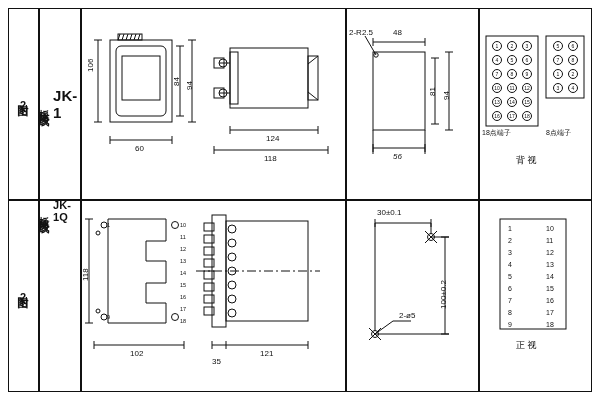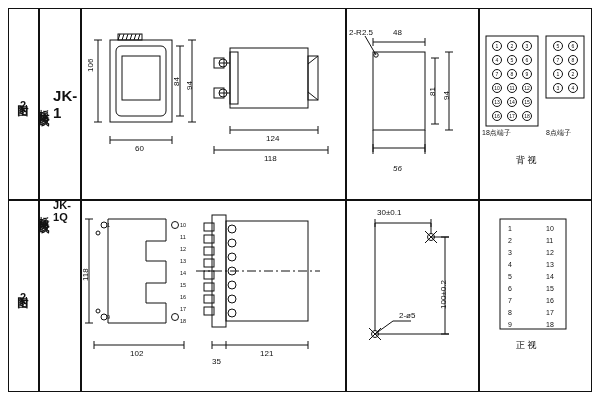--- a/index.html
+++ b/index.html
@@ -135,21 +135,21 @@
         <line x1="80" y1="136" x2="80" y2="144"></line>
 
         <line x1="28" y1="122" x2="28" y2="146"></line>
         <line x1="80" y1="122" x2="80" y2="146"></line>
       </g>
     </svg>
     <div class="lbl" style="left:4px;top:20px;">2-R2.5</div>
     <div class="lbl" style="left:48px;top:20px;">48</div>
     <div class="lbl" style="left:83px;top:88px;transform:rotate(-90deg);transform-origin:left top;">81</div>
     <div class="lbl" style="left:97px;top:92px;transform:rotate(-90deg);transform-origin:left top;">94</div>
-    <div class="lbl" style="left:48px;top:156px;font-style:italic;">56</div>
+    <div class="lbl" style="left:48px;top:144px;font-style:italic;">56</div>
   </div>
 
   <div class="cell" style="left:478px;top:8px;width:114px;height:191px;">
     <svg width="114" height="191">
       <g stroke="#111" fill="none" stroke-width="1">
         <rect x="8" y="28" width="52" height="90"></rect>
         <rect x="68" y="28" width="38" height="62"></rect>
 
         <circle cx="19" cy="38" r="4.5"></circle>
           <circle cx="34" cy="38" r="4.5"></circle>

